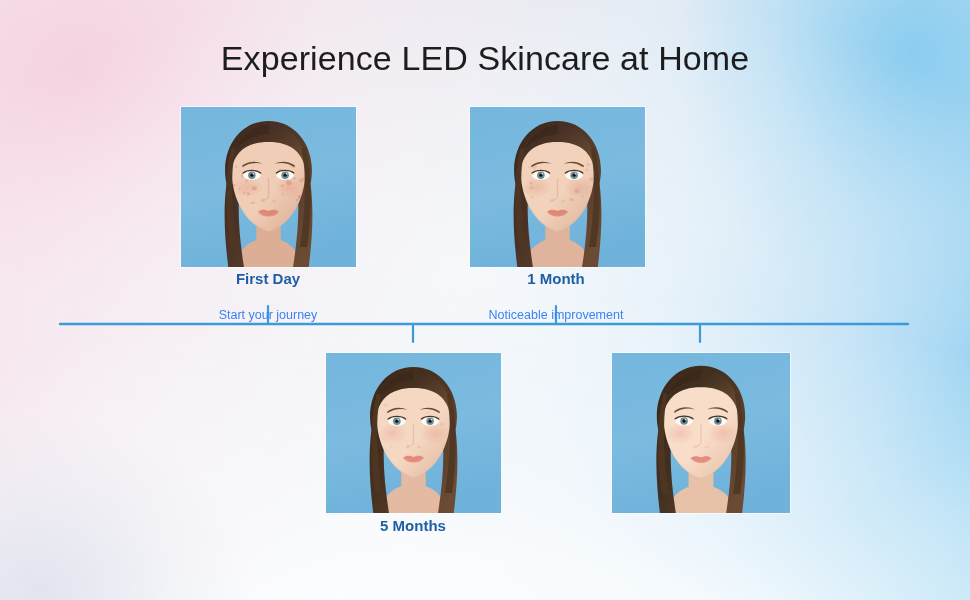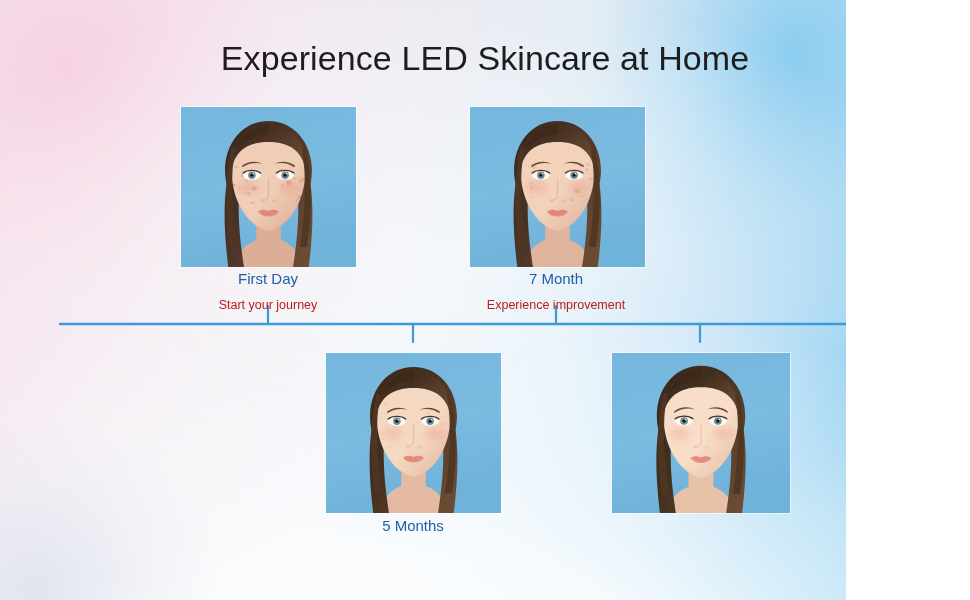--- a/index.html
+++ b/index.html
@@ -2,21 +2,21 @@
 <html><head>
 <meta charset="utf-8">
 <style>
   html,body{margin:0;padding:0;}
   body{
     width:970px;height:600px;overflow:hidden;
     font-family:"Liberation Sans", sans-serif;
     position:relative;background:#fff;
   }
   #stage{
-    position:absolute;inset:0;width:846px;height:600px;overflow:hidden;
+    position:absolute;inset:0;width:970px;height:600px;overflow:hidden;
   }
   
   .bg-base{
     position:absolute;inset:0;
     background:linear-gradient(118deg,
       #f7e2ec 0%,
       #f6e4ee 14%,
       #f2e8f0 27%,
       #eceaf1 38%,
       #e4ecf4 50%,
@@ -57,25 +57,25 @@
   
   .photo{
     position:absolute;overflow:hidden;background:#6db4da;
     box-shadow:0 0 0 1px rgba(255,255,255,0.55);
   }
   .photo svg{display:block;width:100%;height:100%;}
 
   
   .label{position:absolute;text-align:center;}
   .label .hd{
-    font-size:15px;font-weight:normal;color:#1f5fa5;line-height:20px;white-space:nowrap;
+    font-size:15px;font-weight:bold;color:#1f5fa5;line-height:20px;white-space:nowrap;
   }
   .label .sub{
-    font-size:12.5px;font-weight:400;color:#b91c1c;line-height:18px;
-    margin-top:7px;white-space:nowrap;
+    font-size:12.5px;font-weight:400;color:#3b82f6;line-height:18px;
+    margin-top:17px;white-space:nowrap;
   }
 </style>
 </head>
 <body>
 
 <div id="stage">
 
   <div class="bg-base"></div>
   <div class="bg-tint-left"></div>
   <div class="bg-tint-right"></div>
@@ -460,22 +460,22 @@
   <path d="M138 48 C144 80 142 120 136 160 L144 160 C150 120 150 78 142 46 Z" fill="#4f3624" opacity="0.9"></path>
 </svg>
       </div>
     </div>
   <div id="labels">
       <div class="label" style="left: 178px; top: 269px; width: 180px;">
         <div class="hd">First Day</div>
         <div class="sub">Start your journey</div>
       </div>
       <div class="label" style="left: 466px; top: 269px; width: 180px;">
-        <div class="hd">7 Month</div>
-        <div class="sub">Experience improvement</div>
+        <div class="hd">1 Month</div>
+        <div class="sub">Noticeable improvement</div>
       </div>
       <div class="label" style="left: 323px; top: 516px; width: 180px;">
         <div class="hd">5 Months</div>
       </div>
       <div class="label" style="left: 600px; top: 516px; width: 200px;">
       </div>
     </div>
 
 </div>
 

